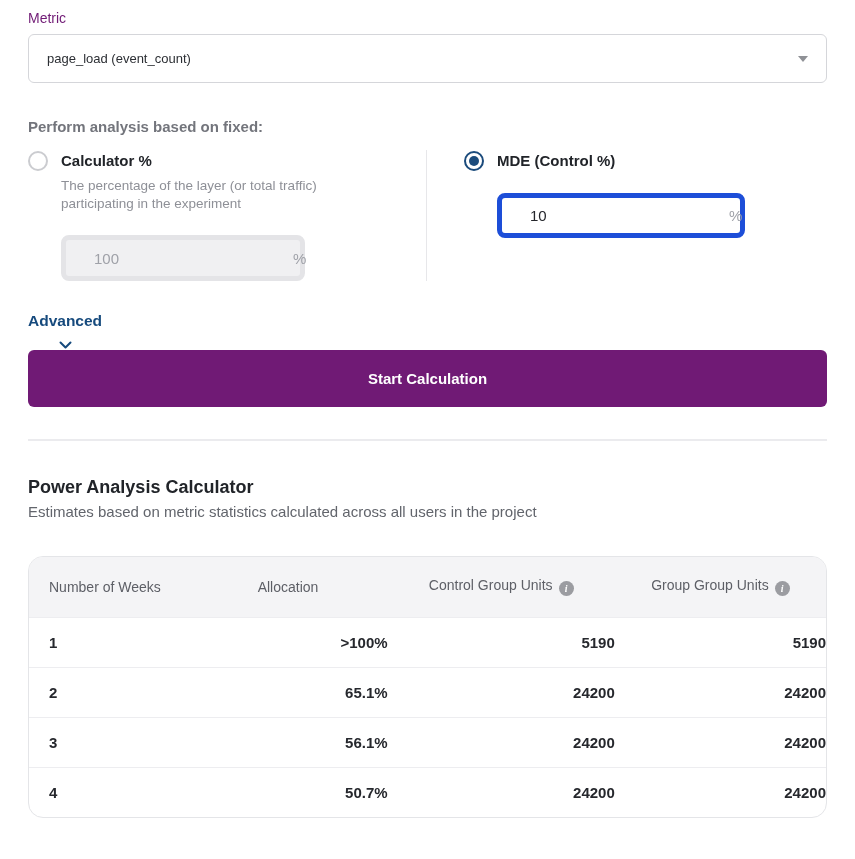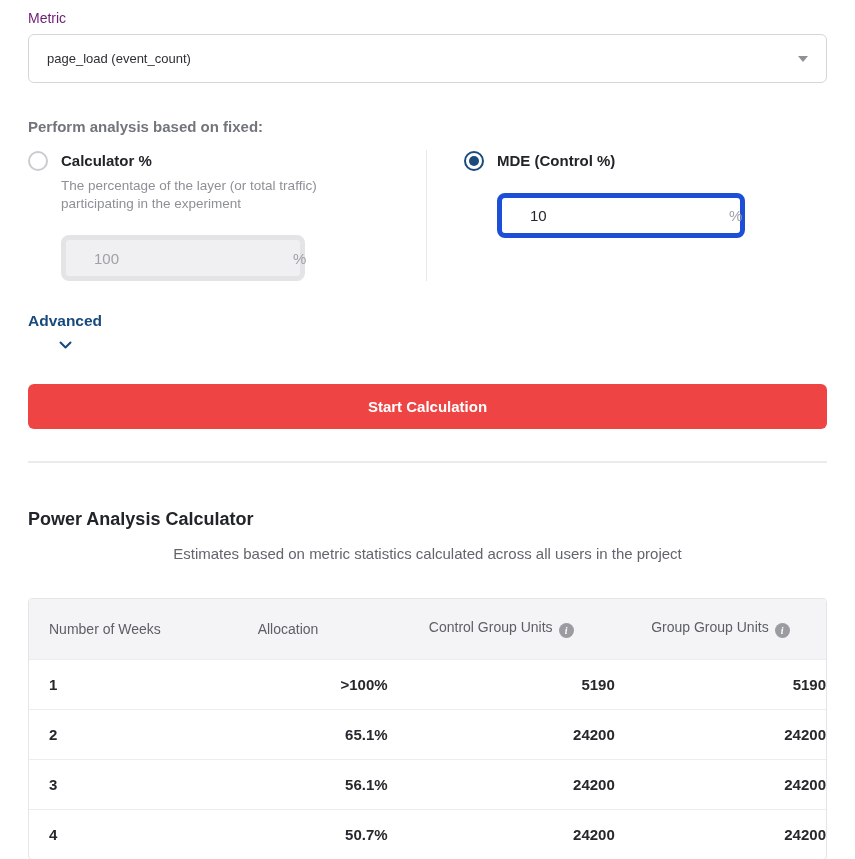--- a/index.html
+++ b/index.html
@@ -55,32 +55,32 @@
   .box-allocation { width: 244px; }
   .box-mde { width: 248px; height: 45px; }
 
   
   .advanced {
     margin-top: 31px; display: inline-flex; align-items: center; gap: 9px;
     color: #164a7d; font-size: 15.5px; font-weight: 700; cursor: pointer; flex-direction: column;
   }
   .advanced svg { margin-top: 2px; }
   .start-btn {
-    margin-top: 34px; width: 100%; height: 45px; border: none; border-radius: 6px;
-    background: #ef4444; color: #ffffff; font-family: inherit;
+    width: 100%; height: 57px; border: none; border-radius: 6px;
+    background: #701a75; color: #ffffff; font-family: inherit;
     font-size: 15px; font-weight: 700; cursor: pointer; display: block;
   }
   .h-divider { margin-top: 32px; height: 2px; background: #ebebee; border: none; }
 
   
-  .section-title { margin-top: 46px; font-size: 18px; font-weight: 700; color: #212429; }
-  .section-subtitle { margin-top: 15px; font-size: 15px; color: #62656c; text-align: center; }
-
-  
-  .table-card { margin-top: 36px; border: 1px solid #e4e5e8; border-radius: 4px; overflow: hidden; }
+  .section-title { margin-top: 36px; font-size: 18px; font-weight: 700; color: #212429; }
+  .section-subtitle { margin-top: 5px; font-size: 15px; color: #62656c; }
+
+  
+  .table-card { margin-top: 36px; border: 1px solid #e4e5e8; border-radius: 15px; overflow: hidden; }
   table { width: 100%; border-collapse: collapse; table-layout: fixed; }
   col.c1 { width: 20%; } col.c2 { width: 25%; } col.c3 { width: 28.5%; } col.c4 { width: 26.5%; }
   thead th {
     background: #f4f4f6; height: 60px; font-size: 14px; font-weight: 400;
     color: #5d5f66; text-align: center; vertical-align: middle;
   }
   thead th:first-child, tbody td:first-child { text-align: left; padding-left: 20px; }
   tbody td {
     height: 50px; font-size: 15px; font-weight: 600; color: #26282d;
     text-align: right; vertical-align: middle; border-top: 1px solid #ededf0;

